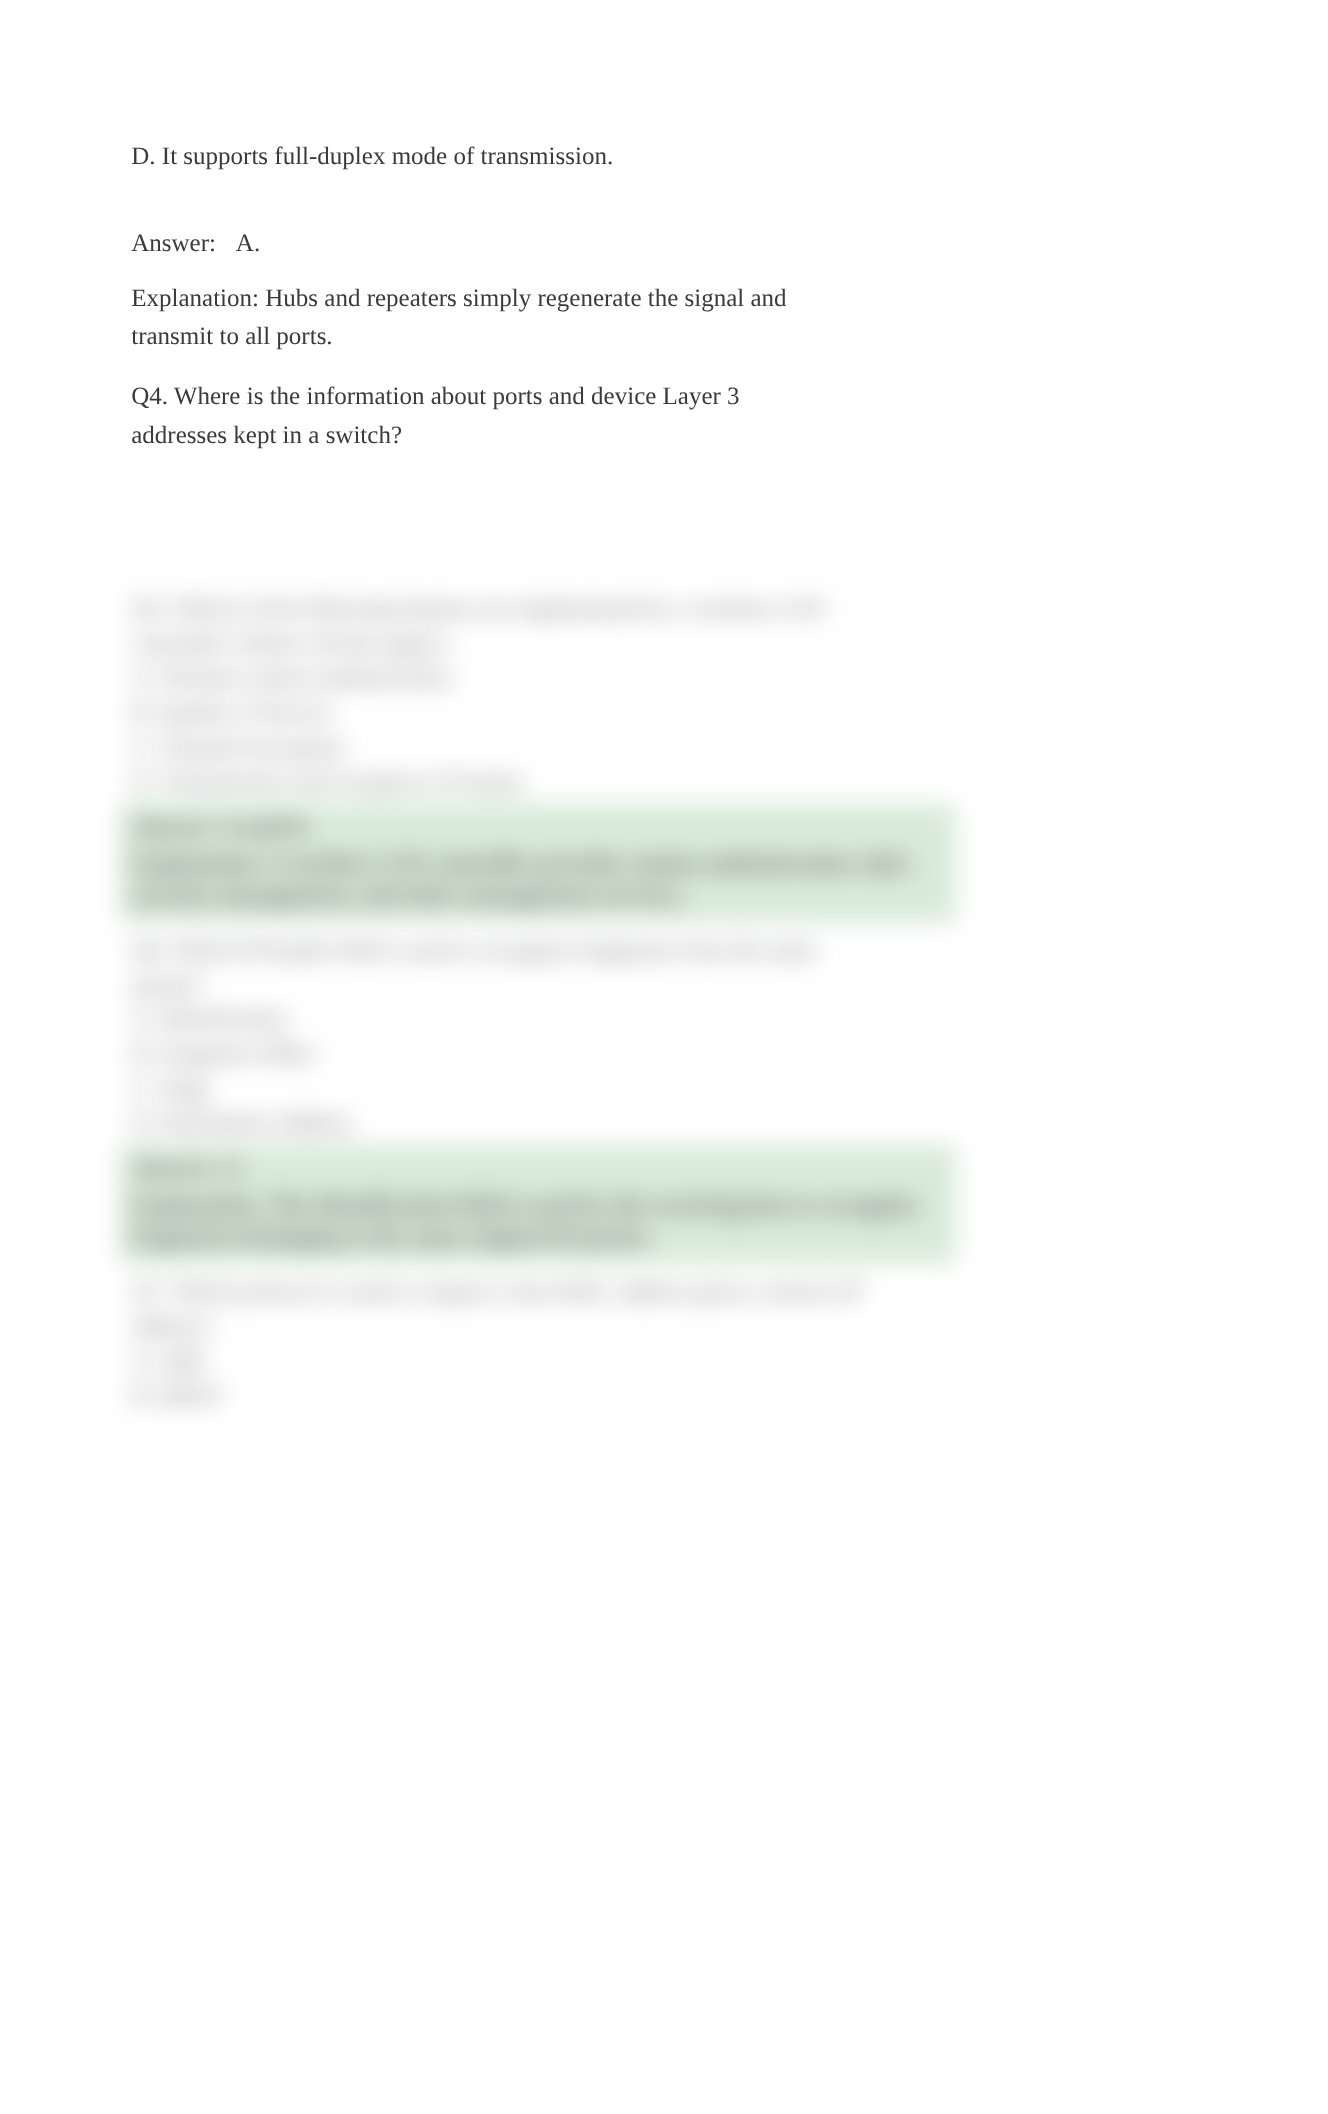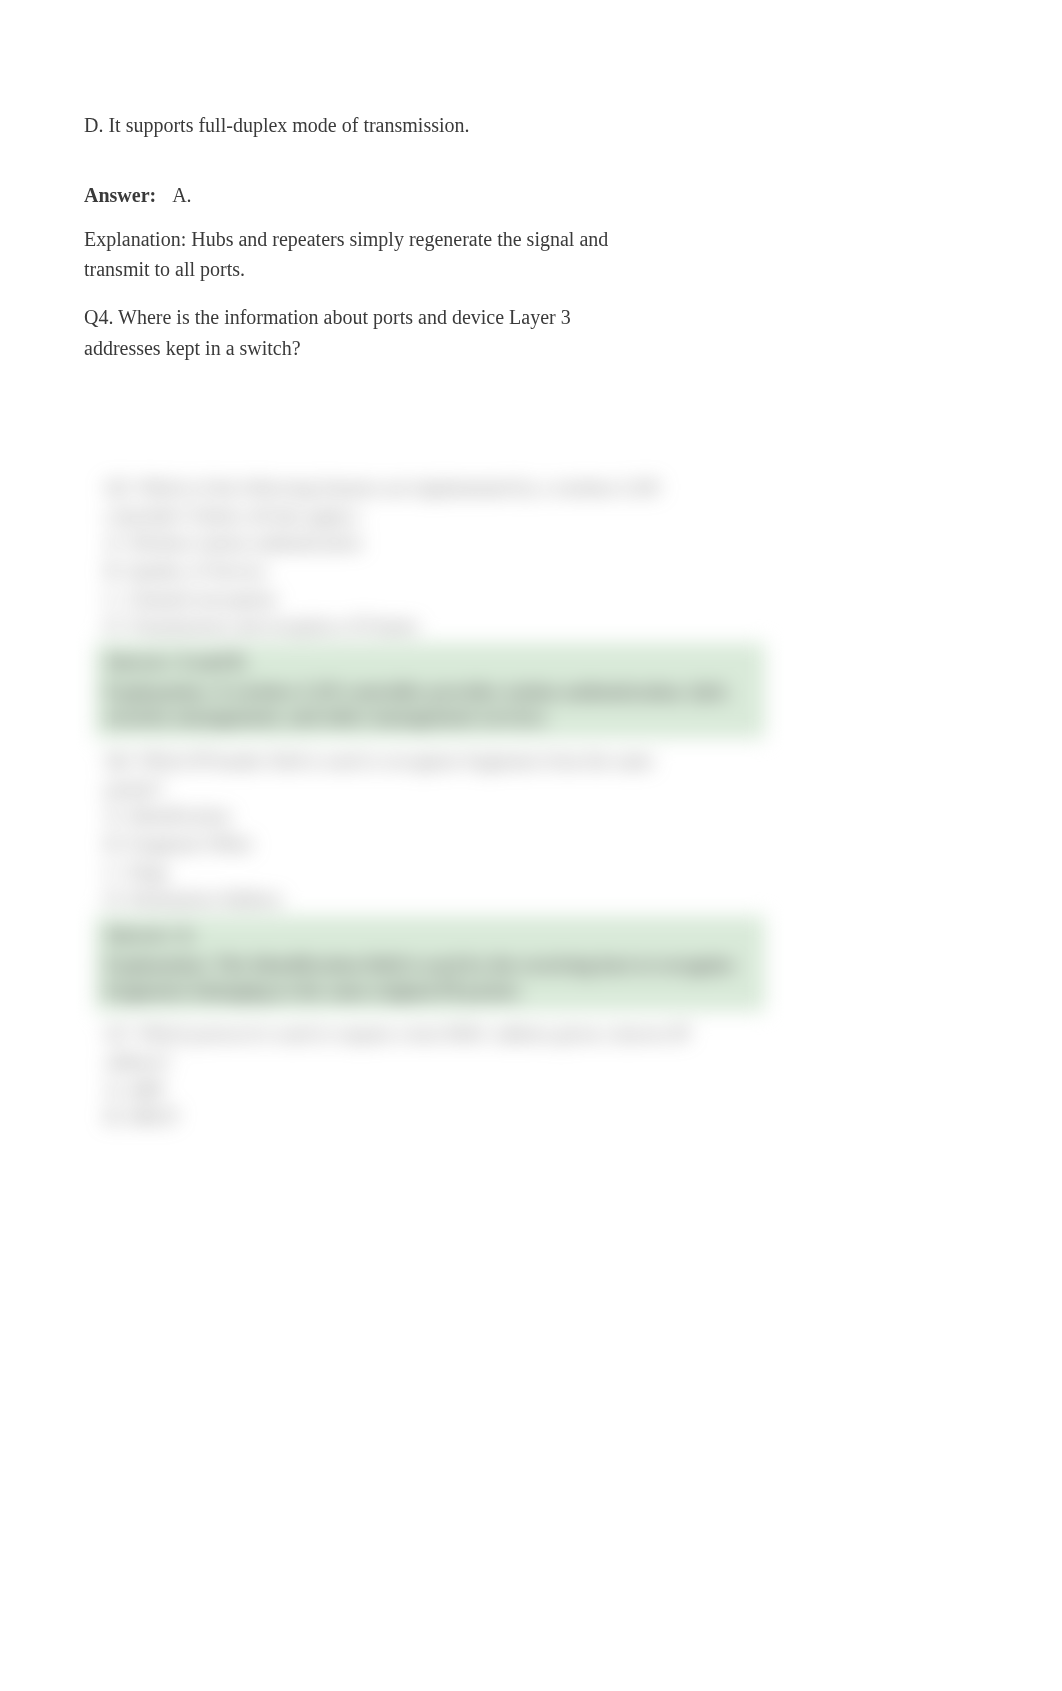--- a/index.html
+++ b/index.html
@@ -9,40 +9,39 @@
     }
     body {
       width: 1062px;
       height: 1691px;
       background: #ffffff;
       font-family: Georgia, 'Times New Roman', serif;
       position: relative;
       overflow: hidden;
     }
     .content-area {
-      padding: 110px 105px 0 84px;
+      padding: 110px 105px 0 105px;
       width: 780px;
     }
     .option-line {
       color: #3a3a3a;
       font-size: 20px;
       line-height: 1.5;
       margin-bottom: 40px;
     }
     .answer-block {
       margin-bottom: 18px;
     }
     .answer-line {
       color: #3a3a3a;
       font-size: 20px;
       line-height: 1.5;
     }
     .answer-label {
       margin-right: 12px;
-      font-weight: bold;
     }
     .explanation-line {
       color: #3a3a3a;
       font-size: 20px;
       line-height: 1.5;
       margin-top: 14px;
       max-width: 660px;
     }
     .question-line {
       color: #3a3a3a;

